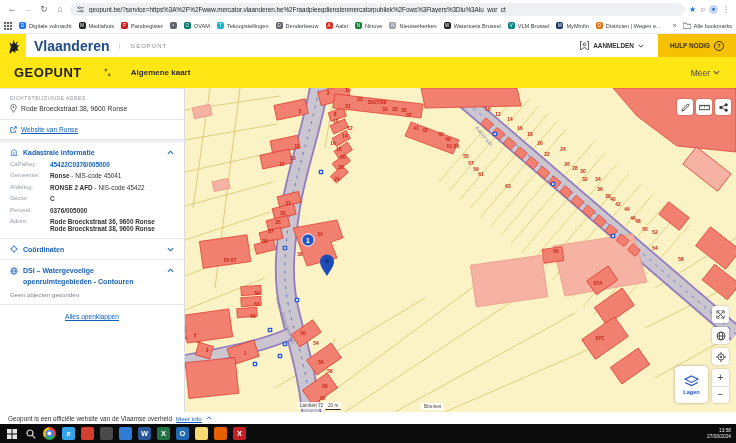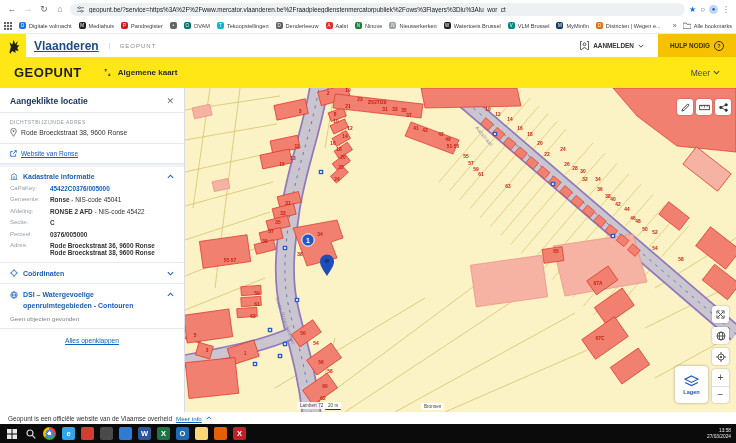--- a/index.html
+++ b/index.html
@@ -14,30 +14,30 @@
   .star{color:#1a73e8;font-size:8px;}
   #profile-dot{width:9px;height:9px;border-radius:50%;background:#c2d7f7;display:flex;align-items:center;justify-content:center;color:#1a57c2;font-size:6px;}
   
   #bmbar{top:18px;left:0;width:736px;height:16px;background:#fff;border-bottom:1px solid #e8eaed;display:flex;align-items:center;padding:0 4px;box-sizing:border-box;gap:7px;overflow:hidden;}
   .bm{display:flex;align-items:center;gap:3px;font-size:5.6px;color:#3c4043;white-space:nowrap;flex:0 0 auto;}
   .fav{width:7px;height:7px;border-radius:2px;color:#fff;font-size:4.5px;display:flex;align-items:center;justify-content:center;flex:0 0 auto;}
   .bm-right{margin-left:auto;display:flex;align-items:center;gap:6px;flex:0 0 auto;}
   
   #vlstrip{top:34px;left:0;width:736px;height:23px;background:#fff;border-bottom:1px solid #eee;display:flex;align-items:center;}
   #lion{width:26px;height:23px;background:#ffe615;display:flex;align-items:center;justify-content:center;}
-  #vl-link{font-size:12px;color:#204d86;font-weight:bold;text-decoration:underline;margin-left:8px;}
+  #vl-link{font-size:14px;color:#204d86;font-weight:bold;margin-left:8px;}
   #vl-crumb{font-size:6px;color:#8a8a8a;letter-spacing:1px;margin-left:10px;border-left:1px solid #ddd;padding-left:10px;}
   #vl-right{margin-left:auto;display:flex;align-items:center;height:23px;}
   #aanmelden{display:flex;align-items:center;gap:4px;font-size:6.4px;font-weight:bold;color:#333;margin-right:14px;}
   #hulp{height:23px;background:#f6c200;display:flex;align-items:center;gap:4px;padding:0 12px;font-size:6.4px;font-weight:bold;color:#3c3000;}
   #hulp .qm{width:8px;height:8px;border:1px solid #3c3000;border-radius:50%;font-size:5.5px;display:flex;align-items:center;justify-content:center;}
   
   #appbar{top:57px;left:0;width:736px;height:31px;background:#ffe615;display:flex;align-items:center;}
   #gp-logo{font-size:13px;font-weight:bold;color:#1f1f1f;letter-spacing:.5px;margin-left:14px;}
-  #mapselect{display:flex;align-items:center;gap:7px;margin-left:22px;font-size:8px;font-weight:bold;color:#2b2b2b;}
+  #mapselect{display:flex;align-items:center;gap:20px;margin-left:22px;font-size:8px;font-weight:bold;color:#2b2b2b;}
   #menu-btn{margin-left:auto;margin-right:16px;font-size:8.5px;color:#444;display:flex;align-items:center;gap:3px;}
   
   #sidebar{top:88px;left:0;width:185px;height:324px;background:#fff;border-right:1px solid #d9dde2;box-sizing:border-box;font-size:6.5px;color:#333;}
   .sb-sec{padding:6px 10px;border-bottom:1px solid #e4e8ec;}
   #sb-head{display:flex;align-items:center;justify-content:space-between;padding:8px 10px 6px;}
   #sb-title{font-size:8.6px;font-weight:bold;color:#16325c;}
   .xclose{color:#6b7280;font-size:9px;}
   .tinylabel{font-size:5px;color:#8d959e;letter-spacing:.5px;margin-bottom:3px;}
   .addr-row{display:flex;align-items:center;gap:4px;font-size:6.8px;color:#333;}
   .bluelink{color:#0d61bf;text-decoration:underline;font-size:6.6px;}
@@ -217,24 +217,20 @@
   </span>
   <span id="menu-btn">
     <span>Meer</span>
     <svg width="7" height="5" viewBox="0 0 8 5">
         <polyline points="1,1 4,4 7,1" fill="none" stroke="#444" stroke-width="1.2"></polyline>
       </svg>
   </span>
 </div>
 
 <div id="sidebar" class="abs">
-  <div id="sb-head">
-    <span id="sb-title">Aangeklikte locatie</span>
-    <span class="xclose">✕</span>
-  </div>
   <div class="sb-sec" style="border-top:1px solid #e4e8ec">
     <div class="tinylabel">DICHTSTBIJZIJNDE ADRES</div>
     <div class="addr-row">
       <svg width="7" height="9" viewBox="0 0 10 13">
           <path d="M5,12 C2,7.5 1,6 1,4.5 a4,4 0 1 1 8,0 C9,6 8,7.5 5,12 z" fill="none" stroke="#555" stroke-width="1.1"></path>
           <circle cx="5" cy="4.5" r="1.3" fill="#555"></circle>
         </svg>
       <span>Rode Broeckstraat 38, 9600 Ronse</span>
     </div>
   </div>

